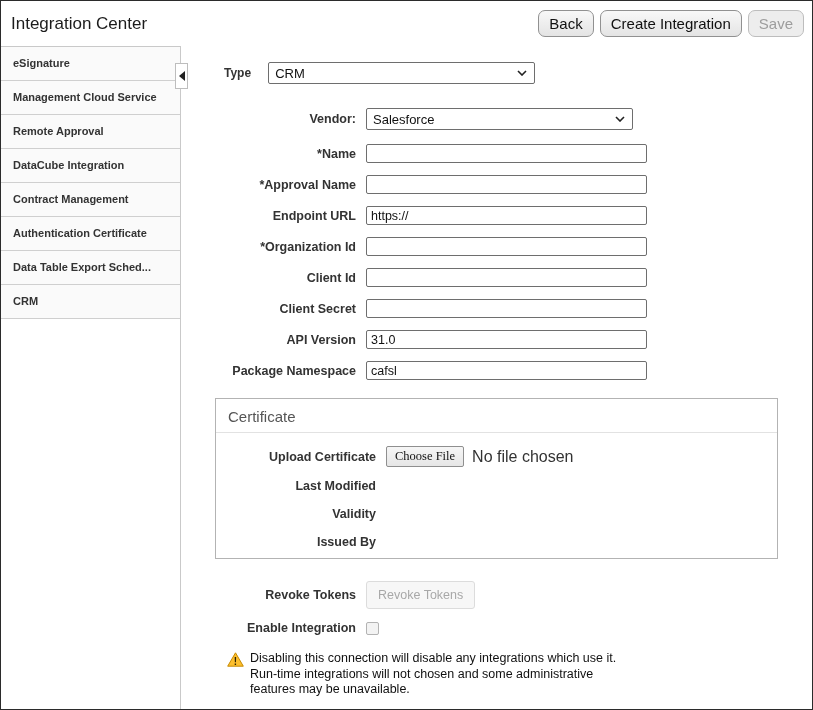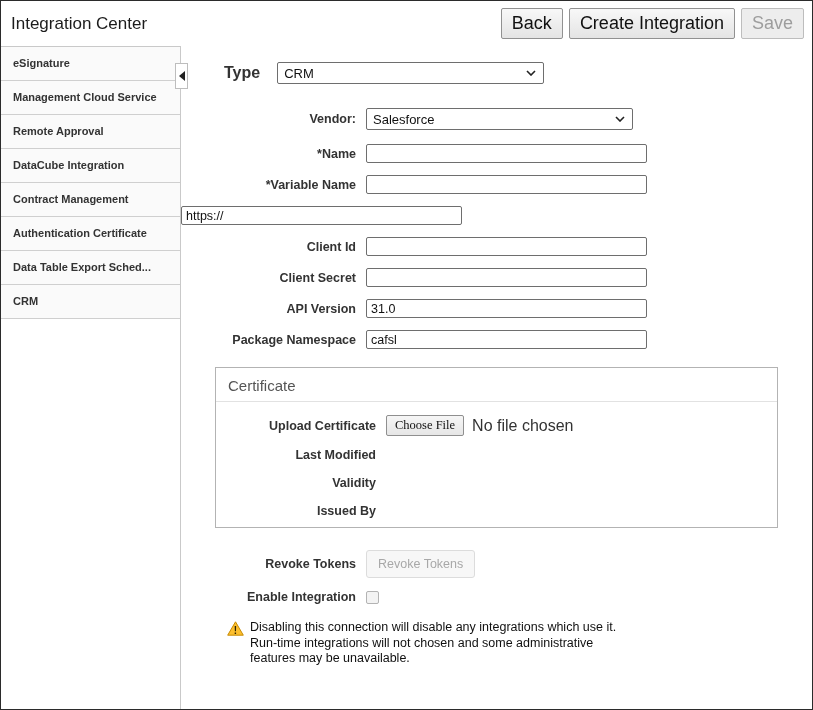--- a/index.html
+++ b/index.html
@@ -3,34 +3,34 @@
 <meta charset="utf-8">
 <style>
   * { margin:0; padding:0; box-sizing:border-box; }
   body { background:#fff; font-family:"Liberation Sans", sans-serif; }
   .page { width:813px; height:710px; border:1px solid #2b2b2b; background:#fff; position:relative; overflow:hidden; }
 
   
   .header { height:45px; display:flex; align-items:center; padding:0 8px 0 10px; }
   .page-title { font-size:17px; color:#1c1c1c; }
   .header-buttons { margin-left:auto; display:flex; gap:6px; align-items:center; }
-  .btn { font-family:inherit; font-size:18px; color:#111; padding:4px 10px; background:linear-gradient(#f8f8f8,#e4e4e4); border:1px solid #919191; border-radius:2px; cursor:pointer; }
+  .btn { font-family:inherit; font-size:15px; color:#111; padding:4px 10px; background:linear-gradient(#f8f8f8,#e4e4e4); border:1px solid #919191; border-radius:7px; cursor:pointer; }
   .btn.disabled { color:#9d9d9d; background:#ededed; border-color:#bdbdbd; cursor:default; }
 
   
   .body { display:flex; height:663px; }
   .sidebar { width:180px; border-top:1px solid #c9c9c9; border-right:1px solid #c9c9c9; background:#fff; flex:0 0 180px; }
   .side-item { height:34px; line-height:33px; padding-left:12px; font-weight:bold; font-size:11px; color:#333; border-bottom:1px solid #cfcfcf; background:#fafafa; cursor:pointer; white-space:nowrap; overflow:hidden; }
   .collapse-handle { position:absolute; left:174px; top:62px; width:13px; height:26px; background:#fff; border:1px solid #bdbdbd; display:flex; align-items:center; justify-content:center; cursor:pointer; z-index:5; }
   .collapse-arrow { width:0; height:0; border-top:5px solid transparent; border-bottom:5px solid transparent; border-right:6px solid #222; }
 
   
   .main { flex:1; padding-top:16px; }
   .type-row { display:flex; align-items:center; margin-left:43px; }
-  .type-label { font-weight:bold; font-size:16px; color:#333; margin-right:17px; }
+  .type-label { font-weight:bold; font-size:12px; color:#333; margin-right:17px; }
   .select { width:267px; height:22px; border:1px solid #6e6e6e; border-radius:2px; background:#fff; display:flex; align-items:center; justify-content:space-between; padding:0 7px 0 6px; font-size:13px; color:#111; cursor:pointer; }
   .chev { width:10px; height:6px; }
 
   .frow { display:flex; align-items:center; margin-bottom:12px; }
   .flabel { width:175px; text-align:right; font-weight:bold; font-size:12.5px; color:#333; margin-right:10px; flex:0 0 175px; }
   .tinput { width:281px; height:19px; border:1px solid #6e6e6e; border-radius:2px; font-family:inherit; font-size:12.5px; padding:0 4px; color:#111; }
   .vendor-row { margin-top:24px; margin-bottom:14px; }
 
   
   .cert-box { margin:18px 0 0 34px; width:563px; height:161px; border:1px solid #b3b3b3; background:#fff; }
@@ -103,28 +103,33 @@
             </svg>
         </div>
       </div>
 
       <div class="frow">
         <span class="flabel">*Name</span>
         <input class="tinput" type="text" value="" style="">
       </div>
 
       <div class="frow">
-        <span class="flabel">*Variable Name</span>
+        <span class="flabel">*Approval Name</span>
         <input class="tinput" type="text" value="" style="">
       </div>
 
       <div class="frow">
+        <span class="flabel">Endpoint URL</span>
         <input class="tinput" type="text" value="https://" style="">
       </div>
 
+      <div class="frow">
+        <span class="flabel">*Organization Id</span>
+        <input class="tinput" type="text" value="" style="">
+      </div>
 
       <div class="frow">
         <span class="flabel">Client Id</span>
         <input class="tinput" type="text" value="" style="">
       </div>
 
       <div class="frow">
         <span class="flabel">Client Secret</span>
         <input class="tinput" type="text" value="" style="">
       </div>

